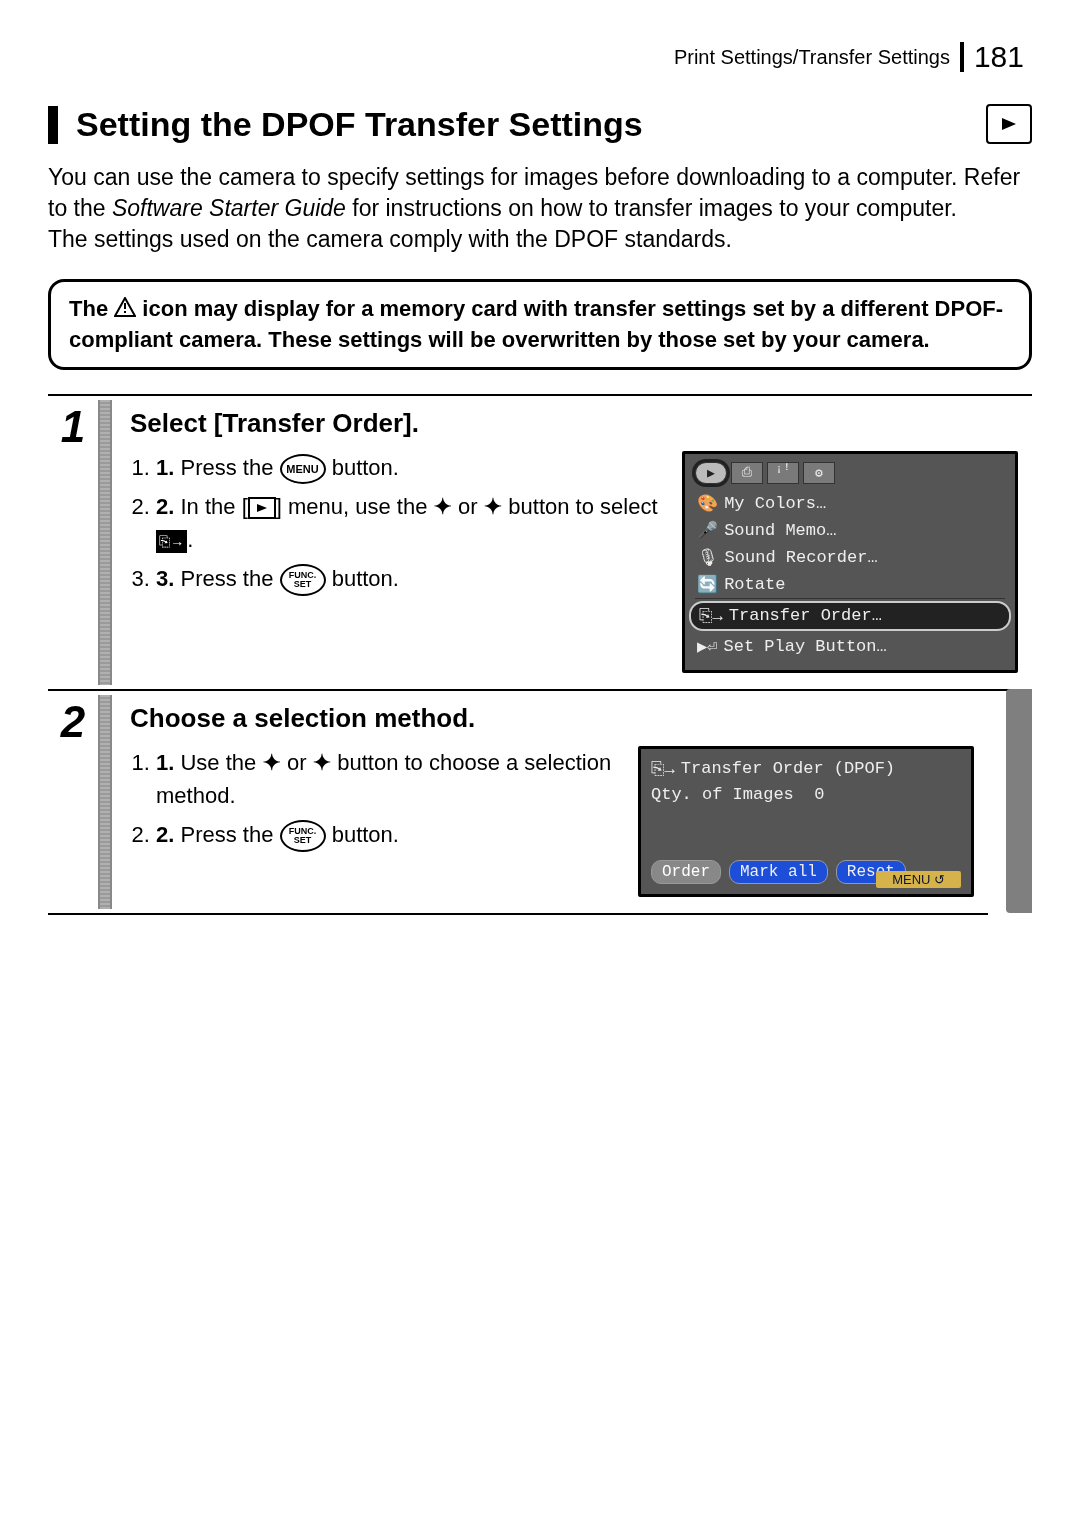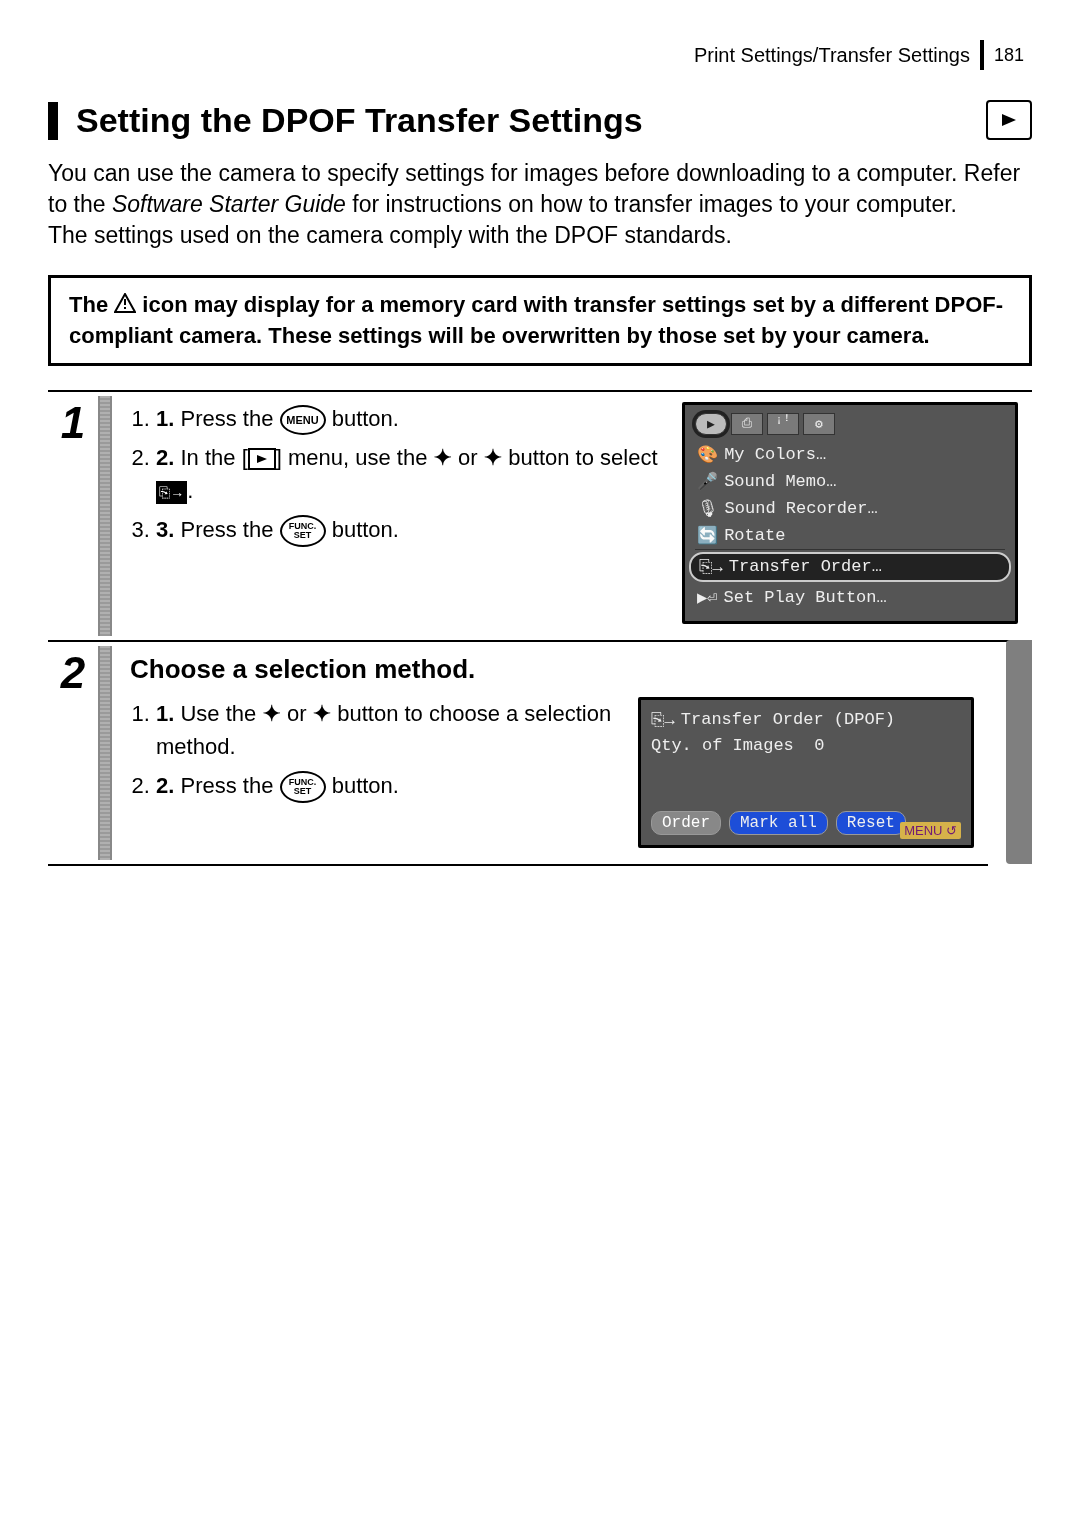--- a/index.html
+++ b/index.html
@@ -21,21 +21,21 @@
     margin-bottom: 30px;
     padding-right: 8px;
   }
   .topline .sep {
     display: inline-block;
     width: 4px;
     height: 30px;
     background: #000;
     margin: 0 10px;
   }
-  .pgnum { font-size: 18px; }
+  .pgnum { font-size: 30px; }
   h1 {
     font-family: Arial, sans-serif;
     font-weight: 900;
     font-size: 34px;
     margin: 0 0 18px 0;
     display: flex;
     align-items: flex-end;
     gap: 14px;
   }
   h1 .bar {
@@ -57,21 +57,21 @@
   }
   .play-badge svg { display:block; }
   .intro {
     font-size: 23px;
     line-height: 1.35;
     margin-bottom: 24px;
   }
   .intro .italic { font-style: italic; }
   .note-box {
     border: 3px solid #000;
-    border-radius: 0;
+    border-radius: 16px;
     padding: 12px 18px;
     font-size: 22px;
     font-weight: bold;
     line-height: 1.35;
     margin-bottom: 24px;
   }
   .step {
     border-top: 2px solid #000;
     border-bottom: 2px solid #000;
     display: flex;
@@ -225,24 +225,24 @@
     padding:2px 10px;
     border:1px solid #999;
     border-radius:10px;
     background:#1d4ed8;
   }
   .screen2 .opt.sel { background:#888; color:#ffffff; }
   .screen2 .menu-ind {
     position:absolute;
     right:10px; bottom:6px;
     background:#d6b24a;
-    color:#701a75;
+    color:#0f172a;
     font-family: Arial,sans-serif;
     font-size:13px;
-    padding:1px 4px;
+    padding:1px 16px;
     border-radius:2px;
   }
   .side-tab {
     width: 26px;
     background: #7f7f7f;
     border-radius: 4px 0 0 4px;
     margin-left: 18px;
   }
   .step-wrap {
     display:flex;
@@ -283,20 +283,21 @@
           <rect x="10" y="14" width="2" height="2" fill="#000"></rect>
         </svg>
   </span>
   <span> icon may display for a memory card with transfer settings set by a different DPOF-compliant camera. These settings will be overwritten by those set by your camera.</span>
 </div>
 
 <div class="step">
   <div class="num">1</div>
   <div class="divider"></div>
   <div class="body">
+    <h2>Select [Transfer Order].</h2>
     <div class="cols">
       <div class="text">
         <ol>
           <li>
             <b>1.</b>
             <span>Press the </span>
             <span class="inline-btn">MENU</span>
             <span> button.</span>
           </li>
           <li>

